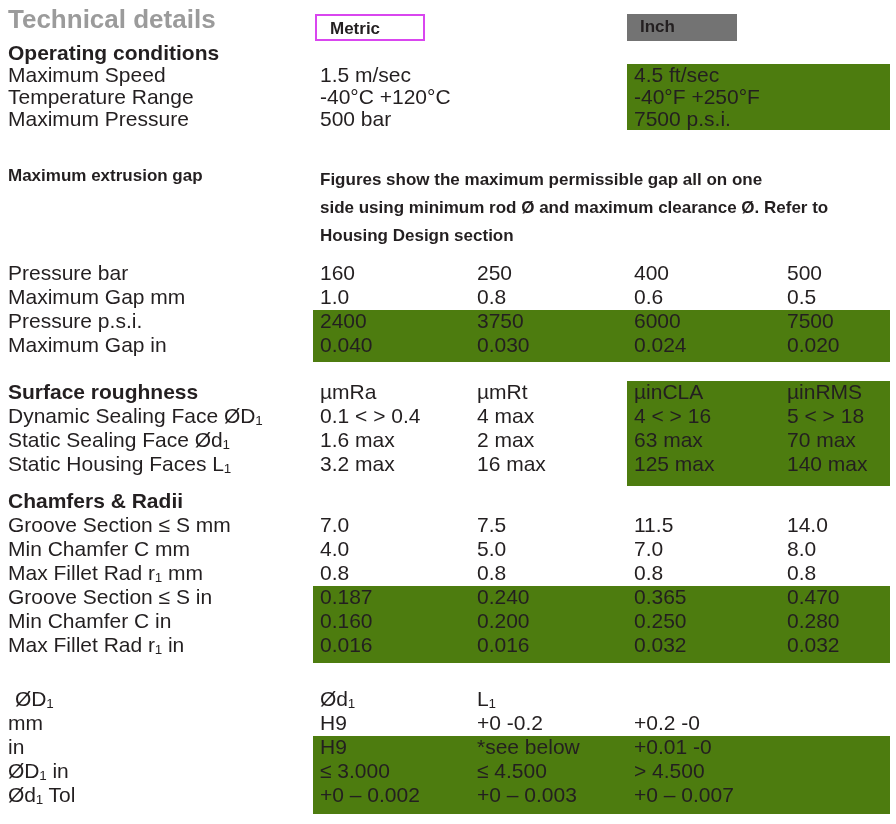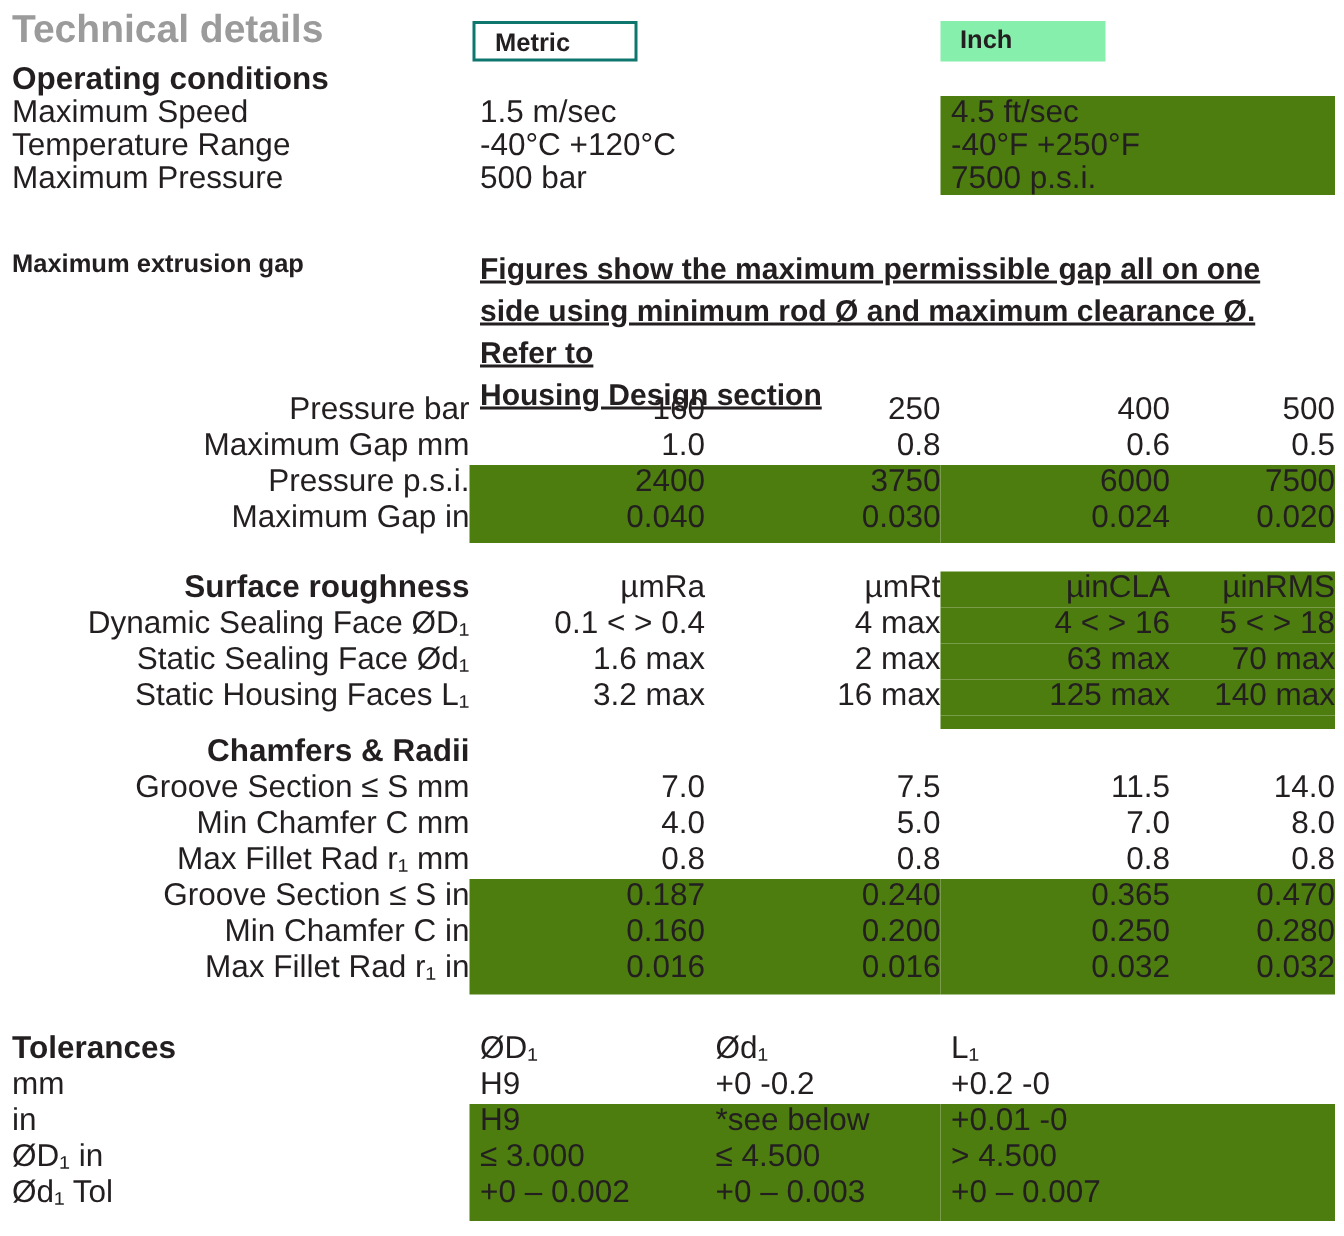--- a/index.html
+++ b/index.html
@@ -4,36 +4,36 @@
 <style>
   html,body { margin:0; padding:0; background:#ffffff; }
   body { font-family:"Liberation Sans","DejaVu Sans",sans-serif; color:#231f20; }
   .page { position:relative; width:896px; height:824px; background:#fff; overflow:hidden; }
   .abs { position:absolute; }
 
   .title { left:8px; top:4px; font-size:26px; font-weight:700; color:#9b9b9b; }
 
   .unit-box { top:14px; width:110px; height:27px; box-sizing:border-box;
               font-size:17px; font-weight:700; line-height:25px; padding-left:13px; }
-  .metric-box { left:315px; background:#fff; border:2px solid #0f766e; }
-  .inch-box { left:627px; background:#86efac; }
+  .metric-box { left:315px; background:#fff; border:2px solid #d946ef; }
+  .inch-box { left:627px; background:#737373; }
 
   .row { display:grid; height:24px; line-height:21px; font-size:21px; }
   .row.h22 { height:22px; }
-  .grid5 { grid-template-columns:305px 157px 157px 153px 110px;text-align:right; }
+  .grid5 { grid-template-columns:305px 157px 157px 153px 110px; }
   .grid3o { grid-template-columns:305px 314px 263px; }
   .grid4t { grid-template-columns:305px 157px 157px 263px; }
   .cell { padding-left:7px; white-space:nowrap; }
   .lbl { padding-left:0; white-space:nowrap; }
   .b { font-weight:700; }
   .gray { background:#4d7c0f; }
   .pad { font-size:0; line-height:0; }
 
   .ext-label { left:8px; top:166px; font-size:17px; font-weight:700; }
-  .ext-text { left:320px; top:166px; width:566px; font-size:20px; font-weight:700; line-height:28px;text-decoration:underline; }
+  .ext-text { left:320px; top:166px; width:566px; font-size:17px; font-weight:700; line-height:28px; }
 
   .sec-ops { left:8px; top:42px; width:882px; }
   .sec-press { left:8px; top:262px; width:882px; }
   .sec-surf { left:8px; top:381px; width:882px; }
   .sec-cham { left:8px; top:490px; width:882px; }
   .sec-tol { left:8px; top:688px; width:882px; }
 </style>
 </head>
 <body>
 
@@ -204,21 +204,20 @@
       <div class="lbl"></div>
       <div class="cell gray"></div>
       <div class="cell gray"></div>
       <div class="cell gray"></div>
       <div class="cell gray"></div>
     </div>
   </div>
 
   <div class="abs sec-tol">
     <div class="row grid4t">
-      <div class="lbl b">Tolerances</div>
       <div class="cell">ØD₁</div>
       <div class="cell">Ød₁</div>
       <div class="cell">L₁</div>
     </div>
     <div class="row grid4t">
       <div class="lbl">mm</div>
       <div class="cell">H9</div>
       <div class="cell">+0 -0.2</div>
       <div class="cell">+0.2 -0</div>
     </div>

